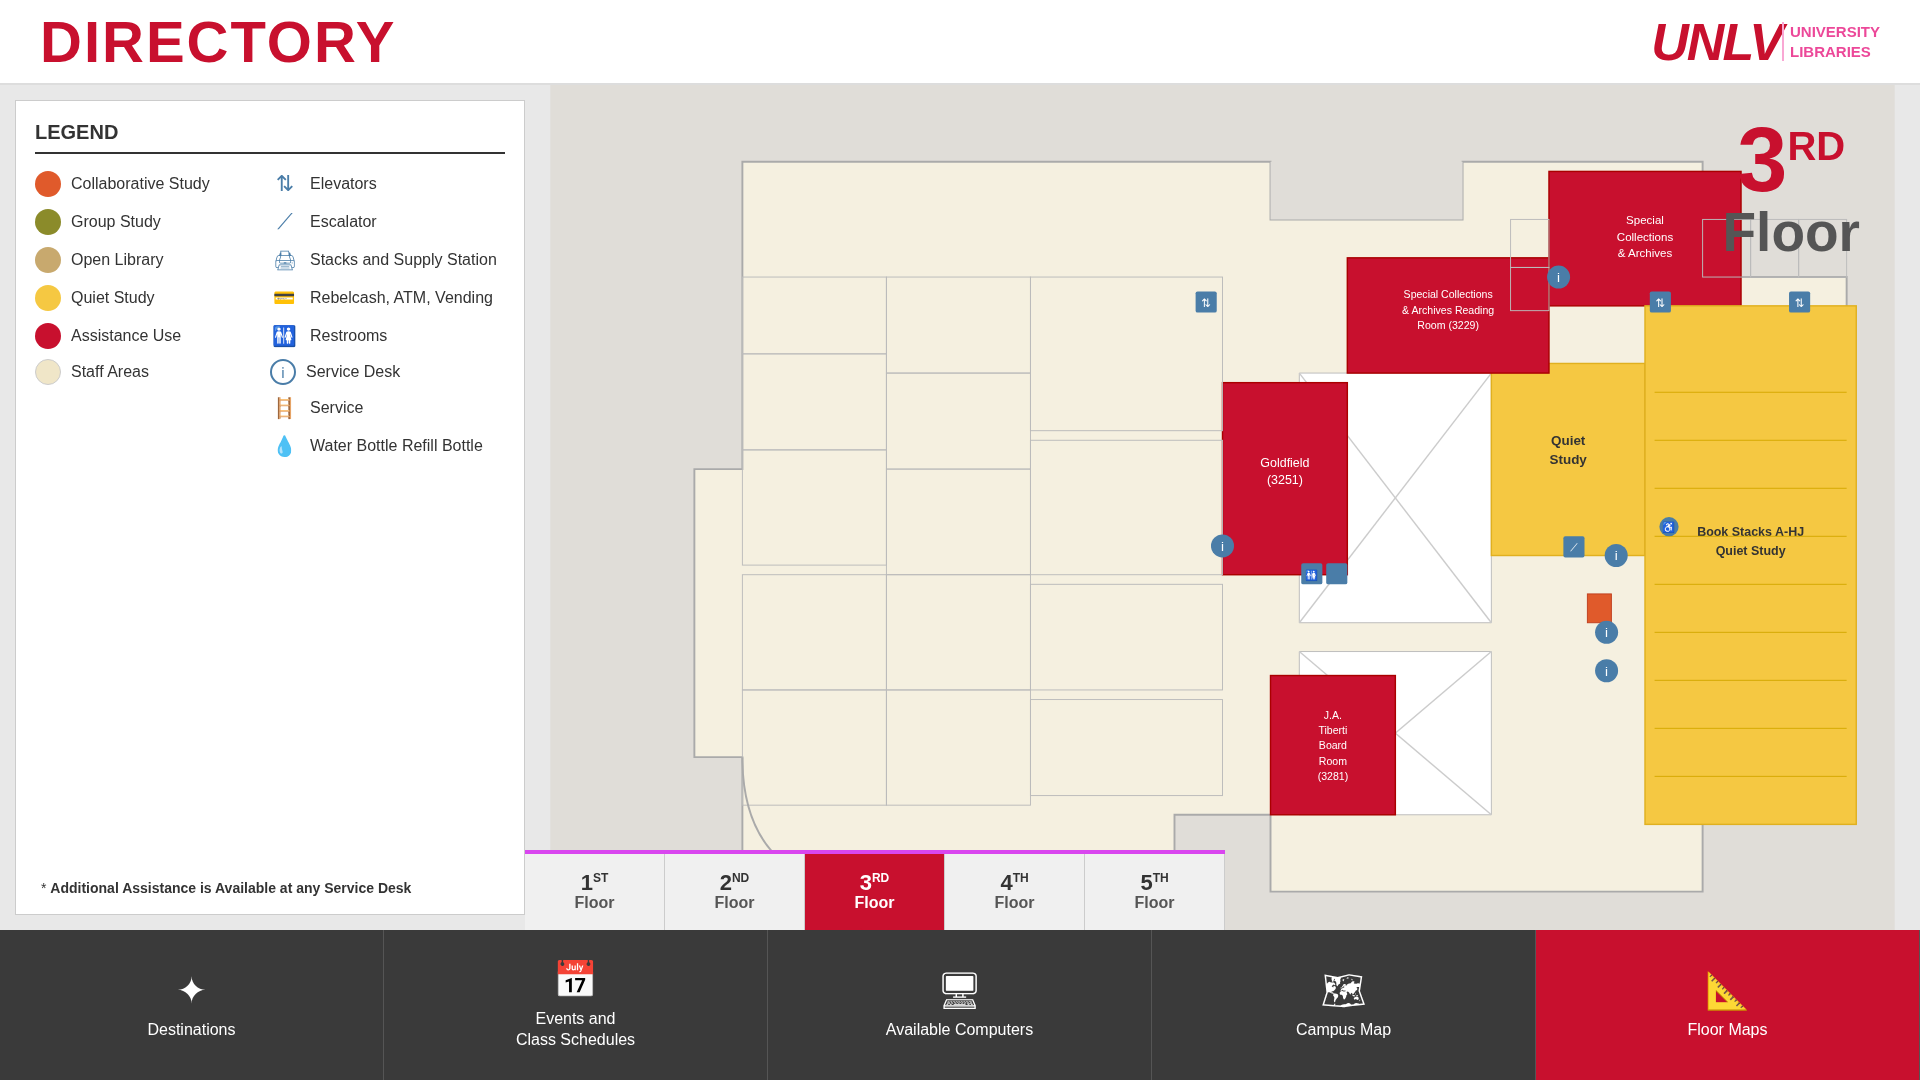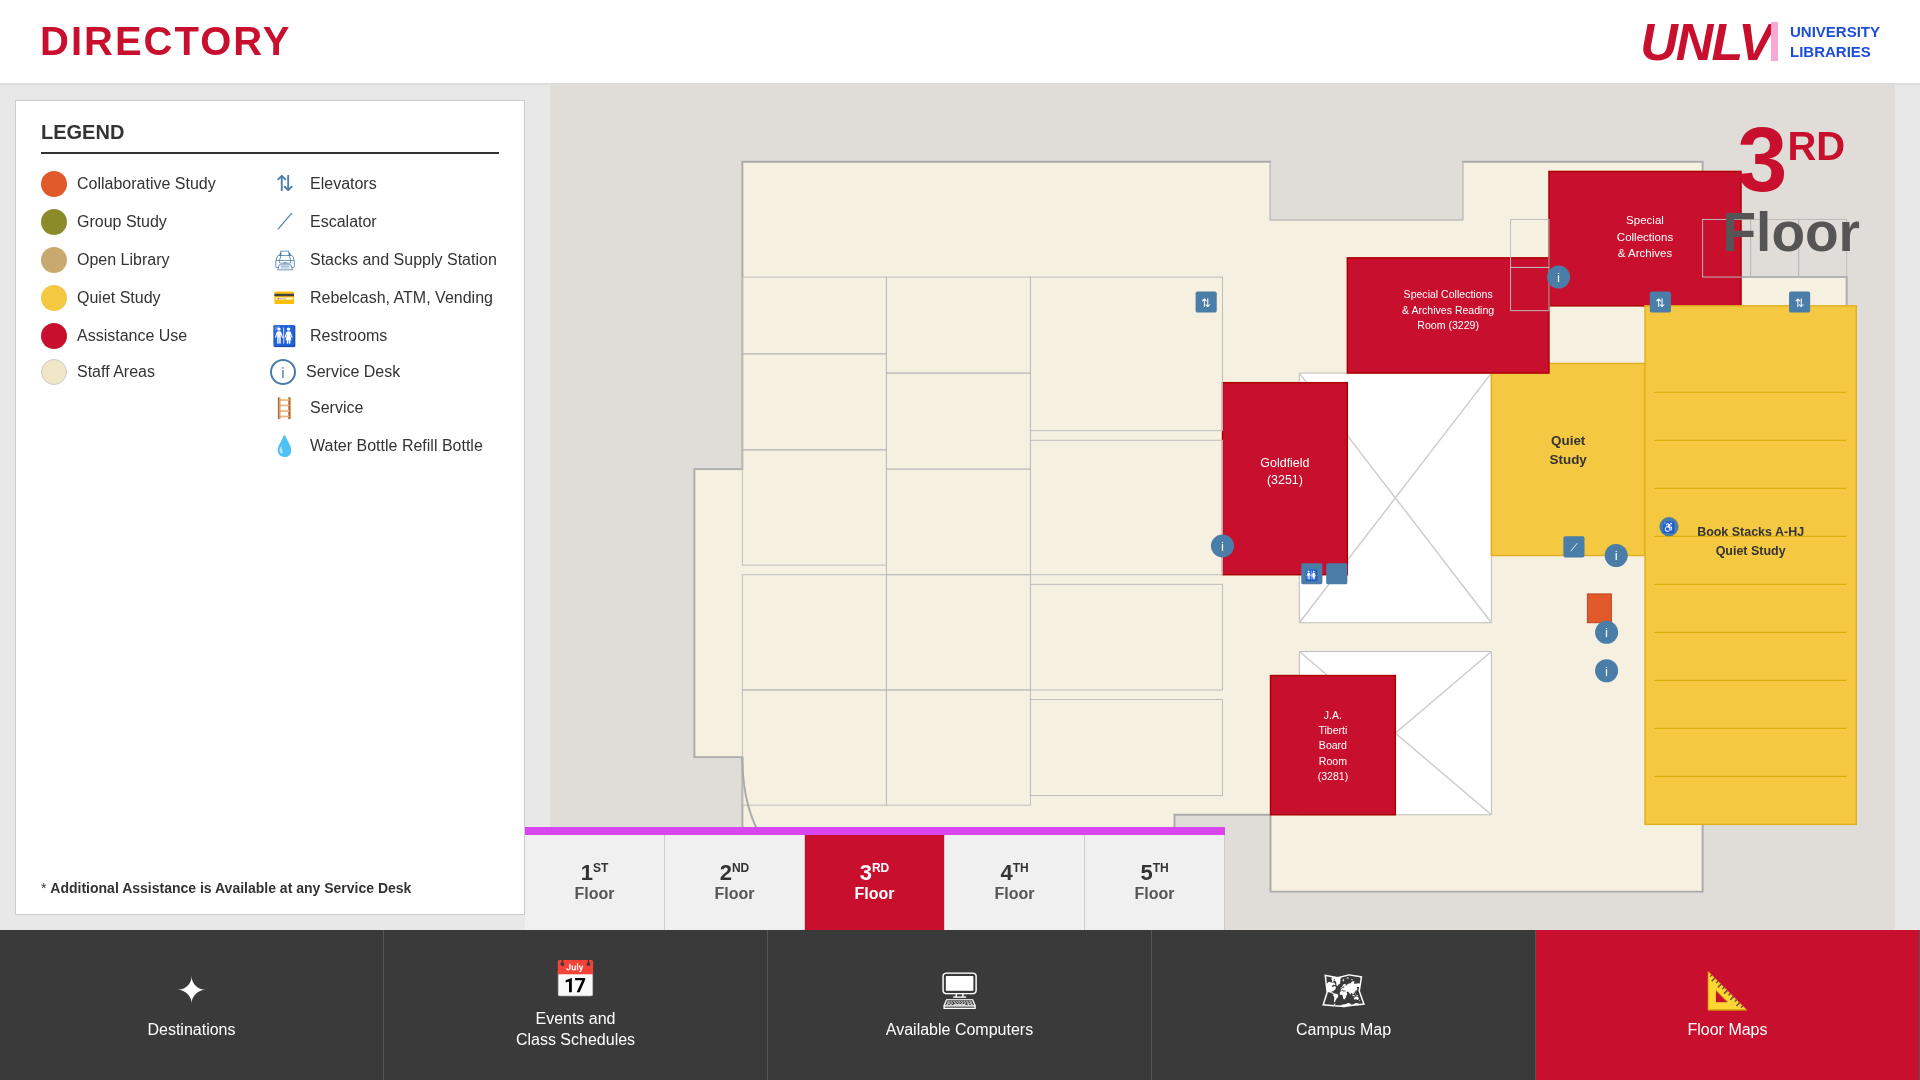--- a/index.html
+++ b/index.html
@@ -19,63 +19,63 @@
       height: 85px;
       background: white;
       border-bottom: 2px solid #ddd;
       display: flex;
       align-items: center;
       justify-content: space-between;
       padding: 0 40px;
       z-index: 10;
     }
     #header .title {
-      font-size: 40px;
+      font-size: 58px;
       font-weight: 900;
       color: #c8102e;
       letter-spacing: 2px;
     }
     #header .logo {
       display: flex;
       align-items: center;
     }
     #header .logo-unlv {
       font-size: 52px;
       font-weight: 900;
       color: #c8102e;
       font-style: italic;
       letter-spacing: -2px;
     }
     #header .logo-text {
       font-size: 15px;
       font-weight: 700;
-      color: #1d4ed8;
+      color: #ec4899;
       line-height: 1.3;
-      border-left: 7px solid #f9a8d4;
-      padding-left: 12px;
+      border-left: 2px solid #f9a8d4;
+      padding-left: 6px;
       text-transform: uppercase;
     }
 
     
     #main {
       position: absolute;
       top: 85px;
       left: 0; right: 0;
       bottom: 150px;
       display: flex;
     }
 
     
     #legend-panel {
       width: 510px;
       min-width: 510px;
       background: white;
       border: 1px solid #ccc;
       margin: 15px 0 15px 15px;
-      padding: 20px 25px;
+      padding: 20px 19px;
       position: relative;
       z-index: 5;
     }
     #legend-panel .legend-title {
       font-size: 20px;
       font-weight: 700;
       color: #333;
       border-bottom: 2px solid #333;
       padding-bottom: 8px;
       margin-bottom: 15px;
@@ -457,21 +457,21 @@
       <text x="793" y="514" text-anchor="middle" font-size="11" fill="white" font-family="Arial">🚻</text>
       <rect x="808" y="498" width="22" height="22" fill="#4a7da8" rx="2"></rect>
 
       <rect x="1055" y="470" width="22" height="22" fill="#4a7da8" rx="2"></rect>
       <text x="1066" y="485" text-anchor="middle" font-size="11" fill="white" font-family="Arial">⟋</text>
 
       <circle cx="1165" cy="460" r="10" fill="#4a7da8"></circle>
       <text x="1165" y="465" text-anchor="middle" font-size="11" fill="white" font-family="Arial">♿</text>
     </svg>
 
-    <div id="floor-selector" style="position:absolute; bottom:0; left:0; width:700px; height:103px; background:#f0f0f0; display:flex; border-top:8px solid #d946ef;">
+    <div id="floor-selector" style="position:absolute; bottom:0; left:0; width:700px; height:80px; background:#f0f0f0; display:flex; border-top:4px solid #d946ef;">
       <button class="floor-btn">
         <span class="floor-ordinal">1<sup>ST</sup></span>
         <span class="floor-word">Floor</span>
       </button>
       <button class="floor-btn">
         <span class="floor-ordinal">2<sup>ND</sup></span>
         <span class="floor-word">Floor</span>
       </button>
       <button class="floor-btn active">
         <span class="floor-ordinal">3<sup>RD</sup></span>

